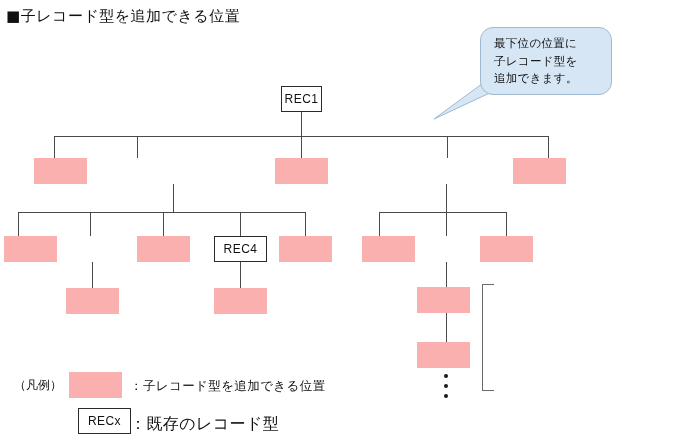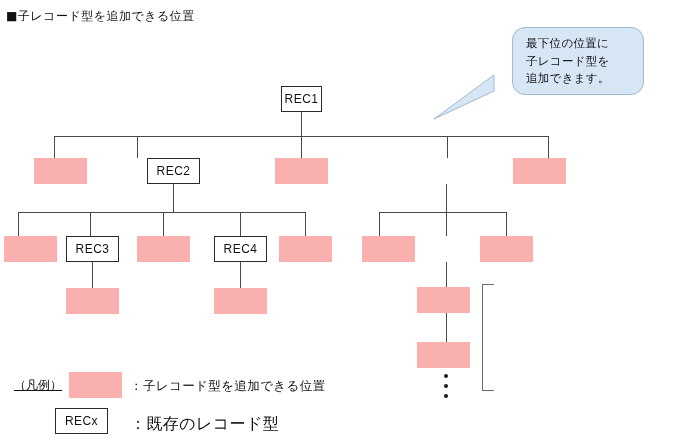--- a/index.html
+++ b/index.html
@@ -18,21 +18,21 @@
   .jp {
     font-family: "DejaVu Sans", "Liberation Sans", sans-serif;
     color: #111111;
   }
 
   
   #title {
     position: absolute;
     left: 6px;
     top: 8px;
-    font-size: 12px;
+    font-size: 15px;
     line-height: 16px;
     letter-spacing: 0.5px;
     white-space: nowrap;
   }
 
   
   .node {
     position: absolute;
     box-sizing: border-box;
   }
@@ -68,21 +68,20 @@
   #callout {
     position: absolute;
     left: 480px;
     top: 27px;
     width: 132px;
     height: 68px;
     background: #d6e6f5;
     border: 1px solid #9fb9d0;
     border-radius: 13px;
     box-sizing: border-box;
-    margin-left: 32px;
   }
   #callout .ctext {
     position: absolute;
     left: 13px;
     top: 7px;
     font-size: 11.5px;
     line-height: 17.5px;
     white-space: pre-line;
     letter-spacing: 0.3px;
   }
@@ -128,41 +127,40 @@
     border-radius: 50%;
   }
 
   
   #legend-title {
     position: absolute;
     left: 14px;
     top: 377px;
     font-size: 12px;
     white-space: nowrap;
-    text-decoration: underline;
   }
   #legend-swatch {
     position: absolute;
     left: 69px;
     top: 372px;
     width: 53px;
     height: 26px;
     background: #fbb0b0;
   }
   #legend-text-1 {
     position: absolute;
     left: 130px;
     top: 378px;
     font-size: 12.5px;
     letter-spacing: 0.4px;
     white-space: nowrap;
   }
   #legend-recbox {
     position: absolute;
-    left: 55px;
+    left: 78px;
     top: 408px;
     width: 53px;
     height: 26px;
     border: 1.4px solid #2b2b2b;
     background: #ffffff;
     box-sizing: border-box;
     display: flex;
     align-items: center;
     justify-content: center;
     font-size: 12px;
@@ -203,43 +201,37 @@
   <div class="hline" style="left:54px; top:136px; width:495px;"></div>
 
   <div class="vline" style="left:54px;  top:136px; height:22px;"></div>
   <div class="vline" style="left:137px; top:136px; height:22px;"></div>
   <div class="vline" style="left:301px; top:136px; height:22px;"></div>
   <div class="vline" style="left:447px; top:136px; height:22px;"></div>
   <div class="vline" style="left:548px; top:136px; height:22px;"></div>
 
   <div class="node slot" style="left:34px; top:158px; width:53px; height:26px;"></div>
 
-  <div class="node rec" style="left:147px; top:158px; width:53px; height:26px;">
-    <span>REC2</span>
-  </div>
 
   <div class="node slot" style="left:275px; top:158px; width:53px; height:26px;"></div>
 
 
   <div class="node slot" style="left:513px; top:158px; width:53px; height:26px;"></div>
 
   <div class="vline" style="left:173px; top:184px; height:28px;"></div>
   <div class="hline" style="left:18px; top:212px; width:288px;"></div>
 
   <div class="vline" style="left:18px;  top:212px; height:24px;"></div>
   <div class="vline" style="left:90px;  top:212px; height:24px;"></div>
   <div class="vline" style="left:163px; top:212px; height:24px;"></div>
   <div class="vline" style="left:240px; top:212px; height:24px;"></div>
   <div class="vline" style="left:305px; top:212px; height:24px;"></div>
 
   <div class="node slot" style="left:4px; top:236px; width:53px; height:26px;"></div>
 
-  <div class="node rec" style="left:66px; top:236px; width:53px; height:26px;">
-    <span>REC3</span>
-  </div>
 
   <div class="node slot" style="left:137px; top:236px; width:53px; height:26px;"></div>
 
   <div class="node rec" style="left:214px; top:236px; width:53px; height:26px;">
     <span>REC4</span>
   </div>
 
   <div class="node slot" style="left:279px; top:236px; width:53px; height:26px;"></div>
 
   <div class="vline" style="left:446px; top:184px; height:28px;"></div>

